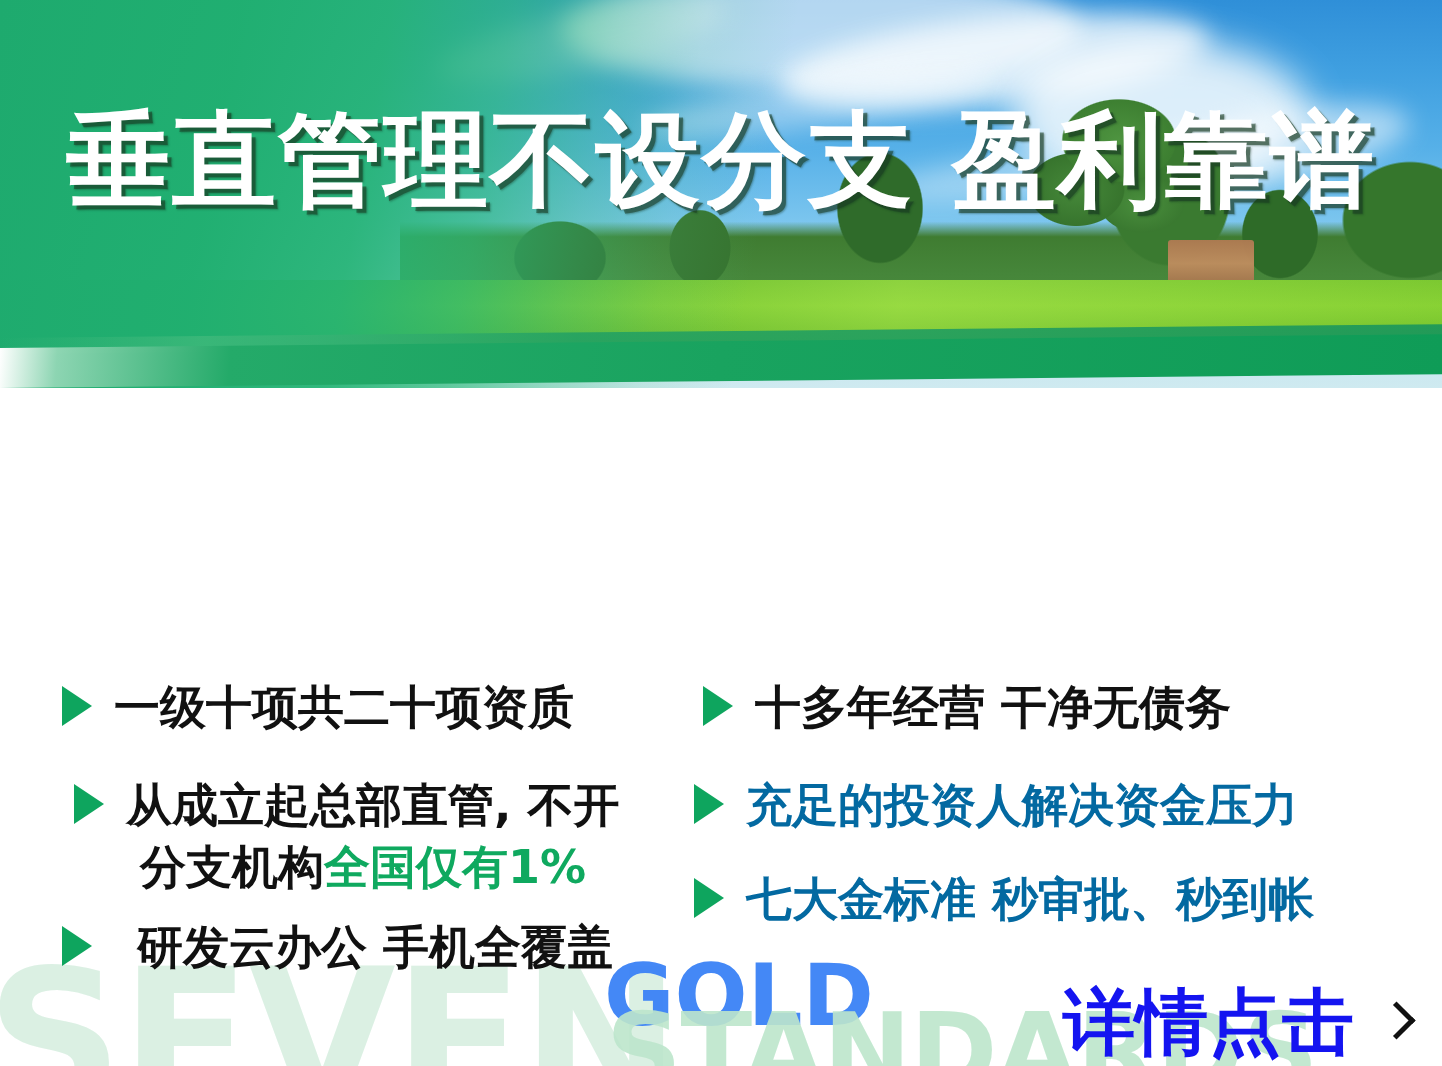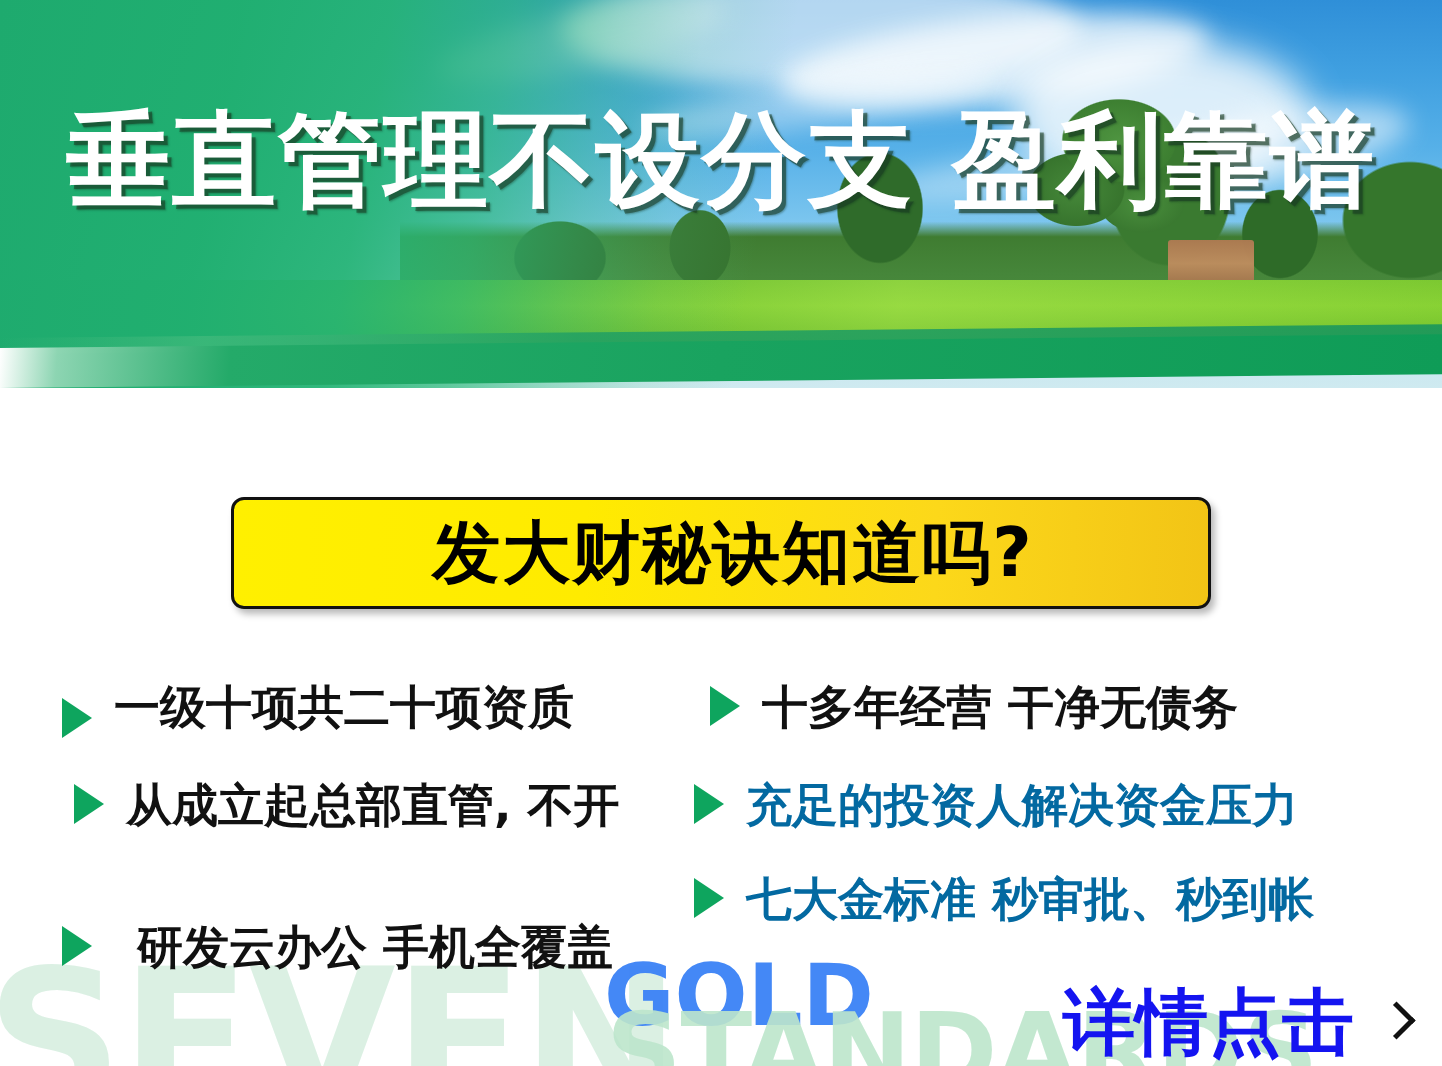--- a/index.html
+++ b/index.html
@@ -200,25 +200,25 @@
     margin-left:22px;
     font-size:46px; line-height:62px;
     font-weight:bold; color:#111111;
     letter-spacing:0px;
   }
   .btext .hl { color:#0FA95F; }
   .btext.green { color:#0369a1; }
   .btext .l2 { display:block; margin-left:14px; }
 
   
-  .lb1 { top:30px;  left:0;align-items:flex-end; }
+  .lb1 { top:30px;  left:0; }
   .lb2 { top:128px; left:12px; }
   .lb3 { top:270px; left:0;gap:23px; }
   
-  .rb1 { top:30px;  left:16px; }
+  .rb1 { top:30px;  left:9px; }
   .rb2 { top:128px; left:0; }
   .rb3 { top:222px; left:0; }
 
   
   .cta {
     position:absolute; left:1063px; top:975px;
     display:flex; align-items:center; gap:26px;
     cursor:pointer;
   }
   .cta-text {
@@ -259,36 +259,33 @@
     <div class="greenbar"></div>
 
     <div class="headline">垂直管理不设分支 盈利靠谱</div>
 
   </div>
 
   <div class="wm wm-seven">SEVEN</div>
   <div class="wm wm-gold">GOLD</div>
   <div class="wm wm-standards">STANDARDS</div>
 
-  <div class="yellowbox">
-    <span class="yellowbox-text">发大财秘诀知道吗?</span>
-  </div>
 
   <div class="features">
 
     <div class="col col-left">
 
       <div class="bullet lb1">
         <span class="tri"></span>
         <span class="btext">一级十项共二十项资质</span>
       </div>
 
       <div class="bullet lb2">
         <span class="tri"></span>
-        <span class="btext"><span>从成立起总部直管, 不开</span></span>
+        <span class="btext"><span>从成立起总部直管, 不开</span><span class="l2"><span>分支机构</span><span class="hl">全国仅有1%</span></span></span>
       </div>
 
       <div class="bullet lb3">
         <span class="tri"></span>
         <span class="btext">研发云办公  手机全覆盖</span>
       </div>
 
     </div>
 
     <div class="col col-right">

